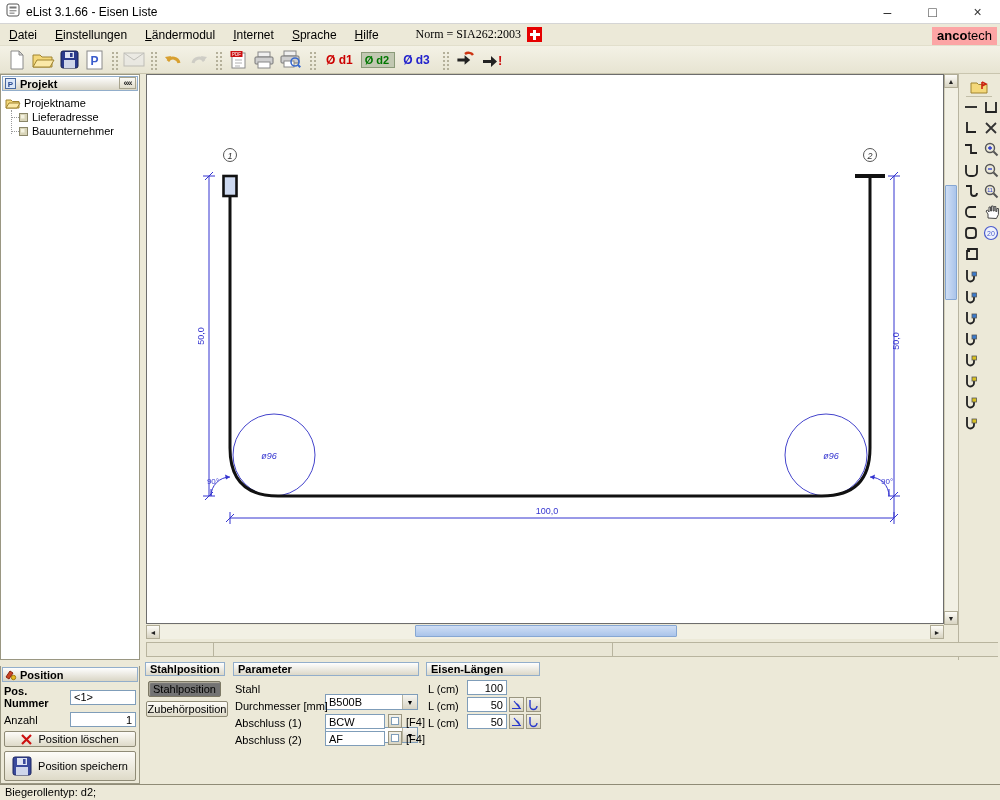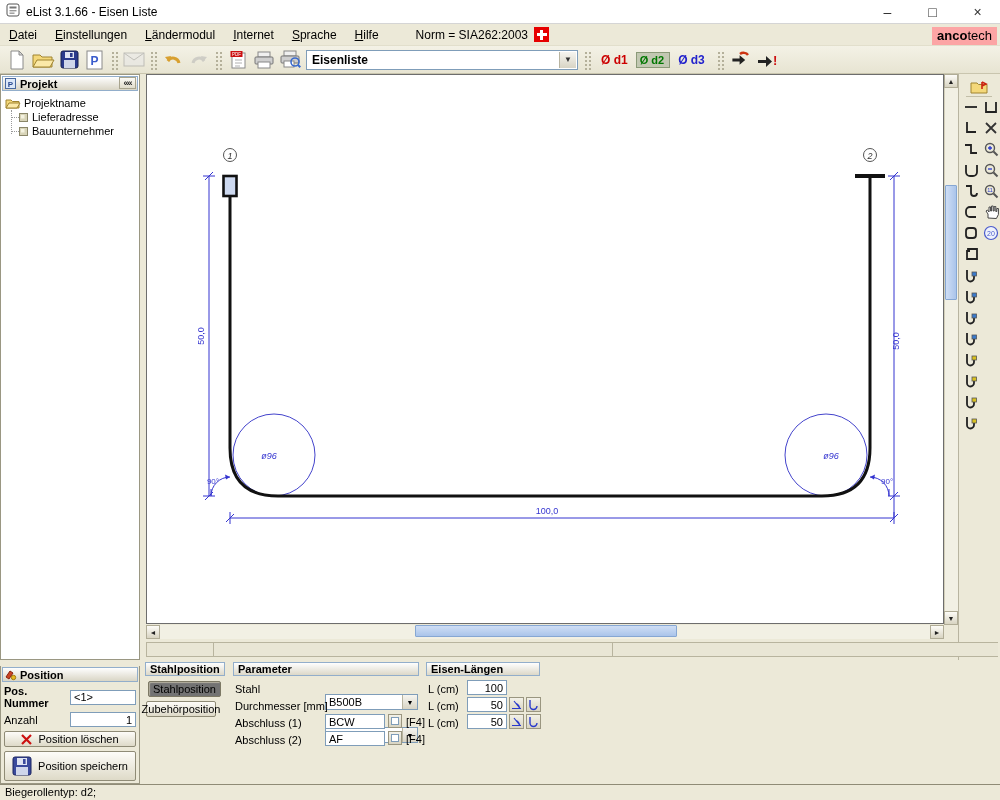--- a/index.html
+++ b/index.html
@@ -10,21 +10,21 @@
   
   .titlebar { position:absolute; left:0; top:0; width:1000px; height:24px; background:#ffffff; border-bottom:1px solid #d5d5d5; display:flex; align-items:center; }
   .titlebar .appicon { margin:0 6px 0 6px; }
   .titlebar .title { font-size:12px; color:#000; }
   .wincontrols { position:absolute; right:0; top:0; height:24px; display:flex; }
   .winbtn { width:45px; height:24px; display:flex; align-items:center; justify-content:center; font-size:14px; color:#333; }
 
   
   .menubar { position:absolute; left:0; top:24px; width:1000px; height:22px; background:#ece9d8; display:flex; align-items:center; border-bottom:1px solid #e2dfcc; }
   .menu-item { padding:3px 9px; cursor:default; }
-  .norm-label { margin-left:28px; }
+  .norm-label { margin-left:28px;font-family:Liberation Serif, serif; }
   .swiss-flag { display:inline-block; width:15px; height:15px; background:#e60000; position:relative; margin-left:6px; vertical-align:-3px; }
   .swiss-flag::before { content:""; position:absolute; left:6px; top:2.5px; width:3px; height:10px; background:#fff; }
   .swiss-flag::after  { content:""; position:absolute; left:2.5px; top:6px; width:10px; height:3px; background:#fff; }
   .brand { position:absolute; right:3px; top:3px; background:#fca5a5; padding:1px 5px 2px 5px; font-size:13px; }
   .brand b { font-weight:bold; }
 
   
   .toolbar { position:absolute; left:0; top:46px; width:1000px; height:28px; background:linear-gradient(#f4f2e6,#e7e4d2); border-bottom:1px solid #c9c5ae; display:flex; align-items:center; }
   .tbtn { width:26px; height:24px; display:flex; align-items:center; justify-content:center; border:1px solid transparent; border-radius:2px; }
   .grip { width:9px; height:20px; margin:0 2px; background-image:radial-gradient(#b4b09a 1px, transparent 1.2px); background-size:4px 4px; background-position:1px 1px; }
@@ -186,24 +186,20 @@
     </div>
   <div class="tbtn">
       <svg width="21" height="19">
         <rect x="4" y="1" width="12" height="5" fill="#f0f0f0" stroke="#888"></rect>
         <rect x="1" y="6" width="18" height="7" rx="1" fill="#cfcfcf" stroke="#777"></rect>
         <rect x="4" y="11" width="10" height="6" fill="#fff" stroke="#888"></rect>
         <circle cx="15" cy="12" r="4" fill="none" stroke="#3a6acc" stroke-width="1.6"></circle>
         <path d="M17.8 14.8 l2.5 2.5" stroke="#3a6acc" stroke-width="2"></path>
       </svg>
     </div>
-  <div class="combo">
-    <span class="cval">Eisenliste</span>
-    <span class="carrow">▼</span>
-  </div>
   <div class="grip" style="margin-left:5px"></div>
   <div class="dbtn" style="color:#cc0000">Ø d1</div>
   <div class="dbtn sel" style="color:#007700">Ø d2</div>
   <div class="dbtn" style="color:#2222cc">Ø d3</div>
   <div class="grip" style="margin-left:4px"></div>
   <div class="tbtn">
       <svg width="20" height="16">
         <path d="M2 10 h9 v-4 l7 6 l-7 6 v-4 h-9 z" fill="#222" transform="scale(0.8) translate(1,-2)"></path>
         <path d="M10 2 a5 4 0 0 1 8 1" fill="none" stroke="#cc3311" stroke-width="2.4"></path>
       </svg>
@@ -464,21 +460,21 @@
 
 <div class="substrip" style="left:146px; width:67px;"></div>
 <div class="substrip" style="left:213px; width:399px;"></div>
 <div class="substrip" style="left:612px; width:386px;"></div>
 
 <div class="bottom">
 
   <div class="abs" style="left:145px; top:2px; width:80px;">
     <div class="grp-hdr">Stahlposition</div>
     <div class="xp-btn pressed" style="width:73px; height:16px; margin:5px 0 0 3px;">Stahlposition</div>
-    <div class="xp-btn" style="width:70px; height:16px; margin:4px 10px 0 1px;">Zubehörposition</div>
+    <div class="xp-btn" style="width:82px; height:16px; margin:4px 10px 0 1px;">Zubehörposition</div>
   </div>
 
   <div class="abs" style="left:233px; top:2px; width:186px;">
     <div class="grp-hdr">Parameter</div>
     <div class="abs" style="left:2px; top:20px;"><span class="rowlbl">Stahl</span></div>
     <div class="sel abs" style="left:92px; top:18px; width:93px;">
       <span>B500B</span>
         <span class="sarrow">▼</span>
     </div>
     <div class="abs" style="left:2px; top:37px;"><span class="rowlbl">Durchmesser [mm]</span></div>

